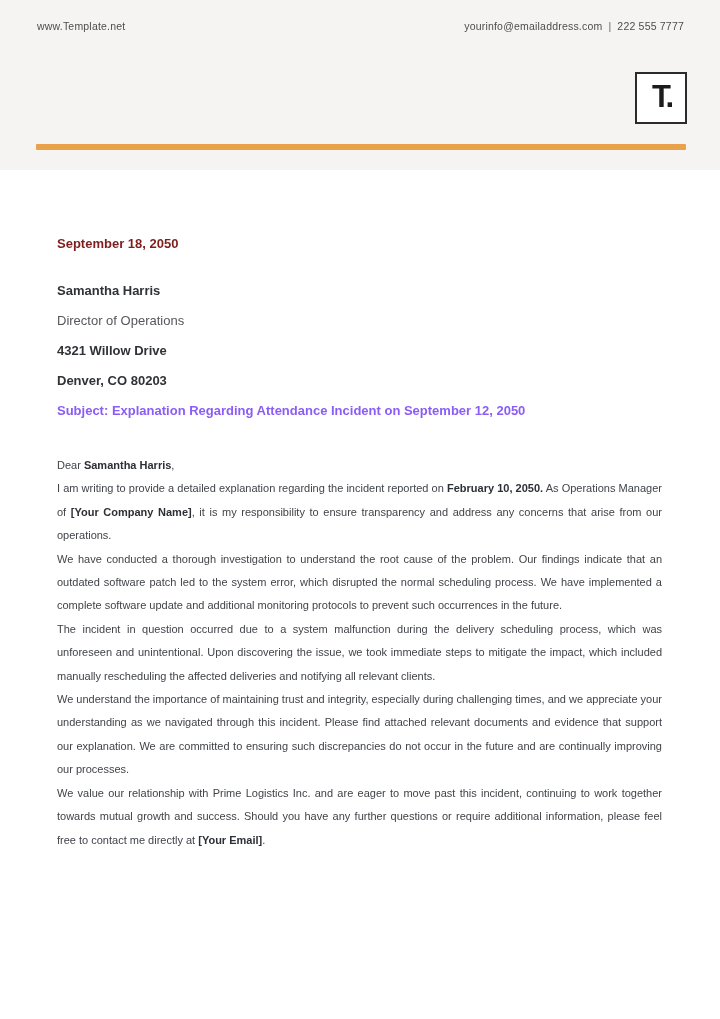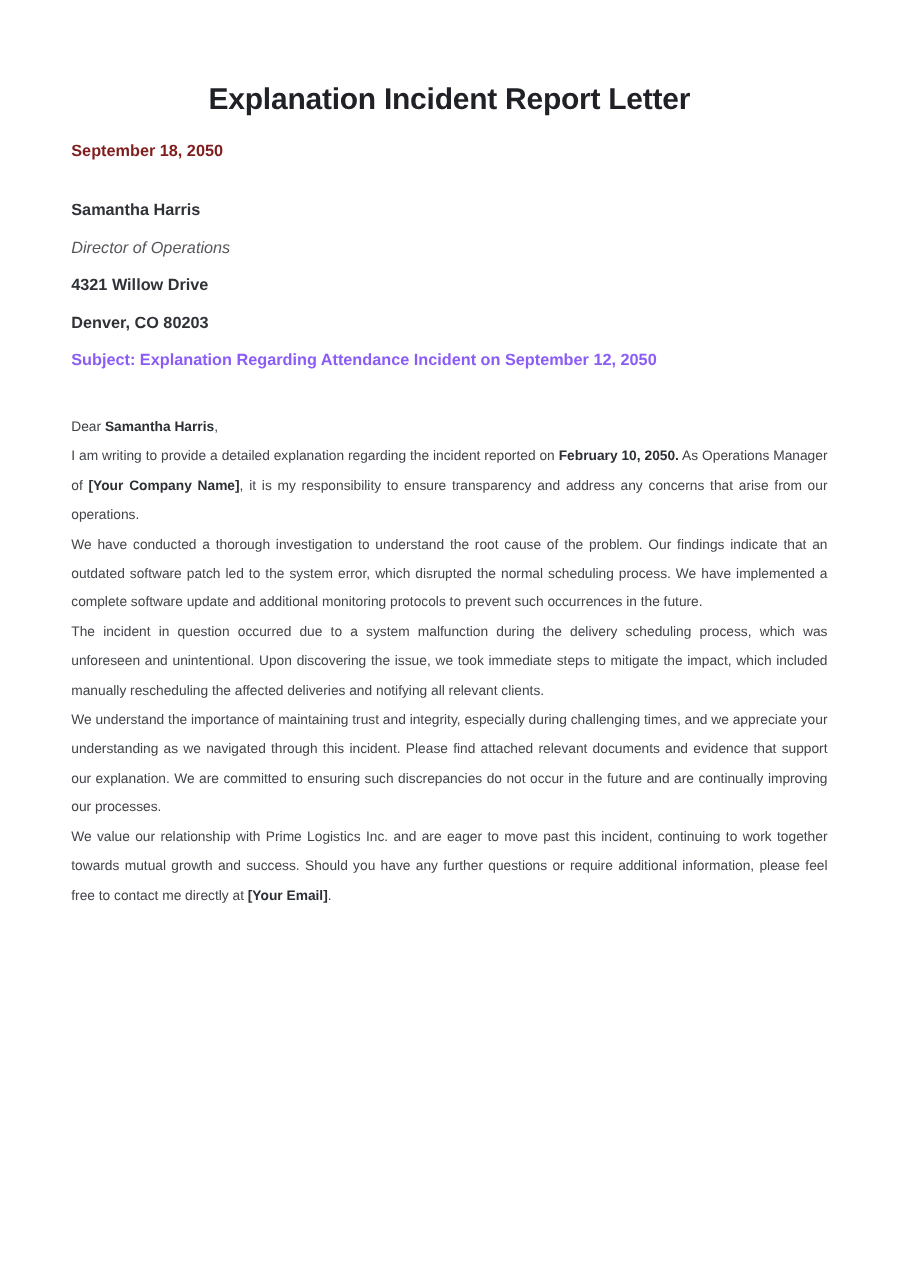--- a/index.html
+++ b/index.html
@@ -69,21 +69,21 @@
     font-size:13px;
     font-weight:700;
     color:#7f1d1d;
   }
   .address-block p{
     margin:0 0 16px 0;
     font-size:13px;
     line-height:14px;
   }
   .bold{font-weight:700;color:#2f3237;}
-  .italic{font-style:italic;color:#55575c;font-weight:400;}
+  .italic{color:#55575c;font-weight:400;}
   .subject-line{
     margin:10px 0 0 0;
     font-size:13px;
     font-weight:700;
     line-height:14px;
     color:#8b5cf6;
   }
   .body-text{
     margin-top:36px;
     font-size:11px;
@@ -92,23 +92,34 @@
     text-align:justify;
   }
   .body-text p{margin:0;}
   .body-text .seg-b{font-weight:700;color:#2c2f34;}
 </style>
 </head>
 <body>
 
 <div class="page">
 
+  <header class="letterhead" style="background: rgb(245, 244, 242);">
+    <div class="header-row">
+      <span>www.Template.net</span>
+      <span class="contact-info">
+        <span>yourinfo@emailaddress.com</span><span class="contact-sep">|</span><span>222 555 7777</span>
+      </span>
+    </div>
+    <div class="logo-box">
+      <span class="logo-text">T.</span>
+    </div>
+    <div class="accent-line" style="background: rgb(234, 162, 74);"></div>
+  </header>
 
   <main class="content">
-    <h1 class="letter-title">Explanation Incident Report Letter</h1>
 
     <p class="date-line">September 18, 2050</p>
 
     <div class="address-block">
       <p class="bold">Samantha Harris</p>
       <p class="italic">Director of Operations</p>
       <p class="bold">4321 Willow Drive</p>
       <p class="bold">Denver, CO 80203</p>
     </div>
 

